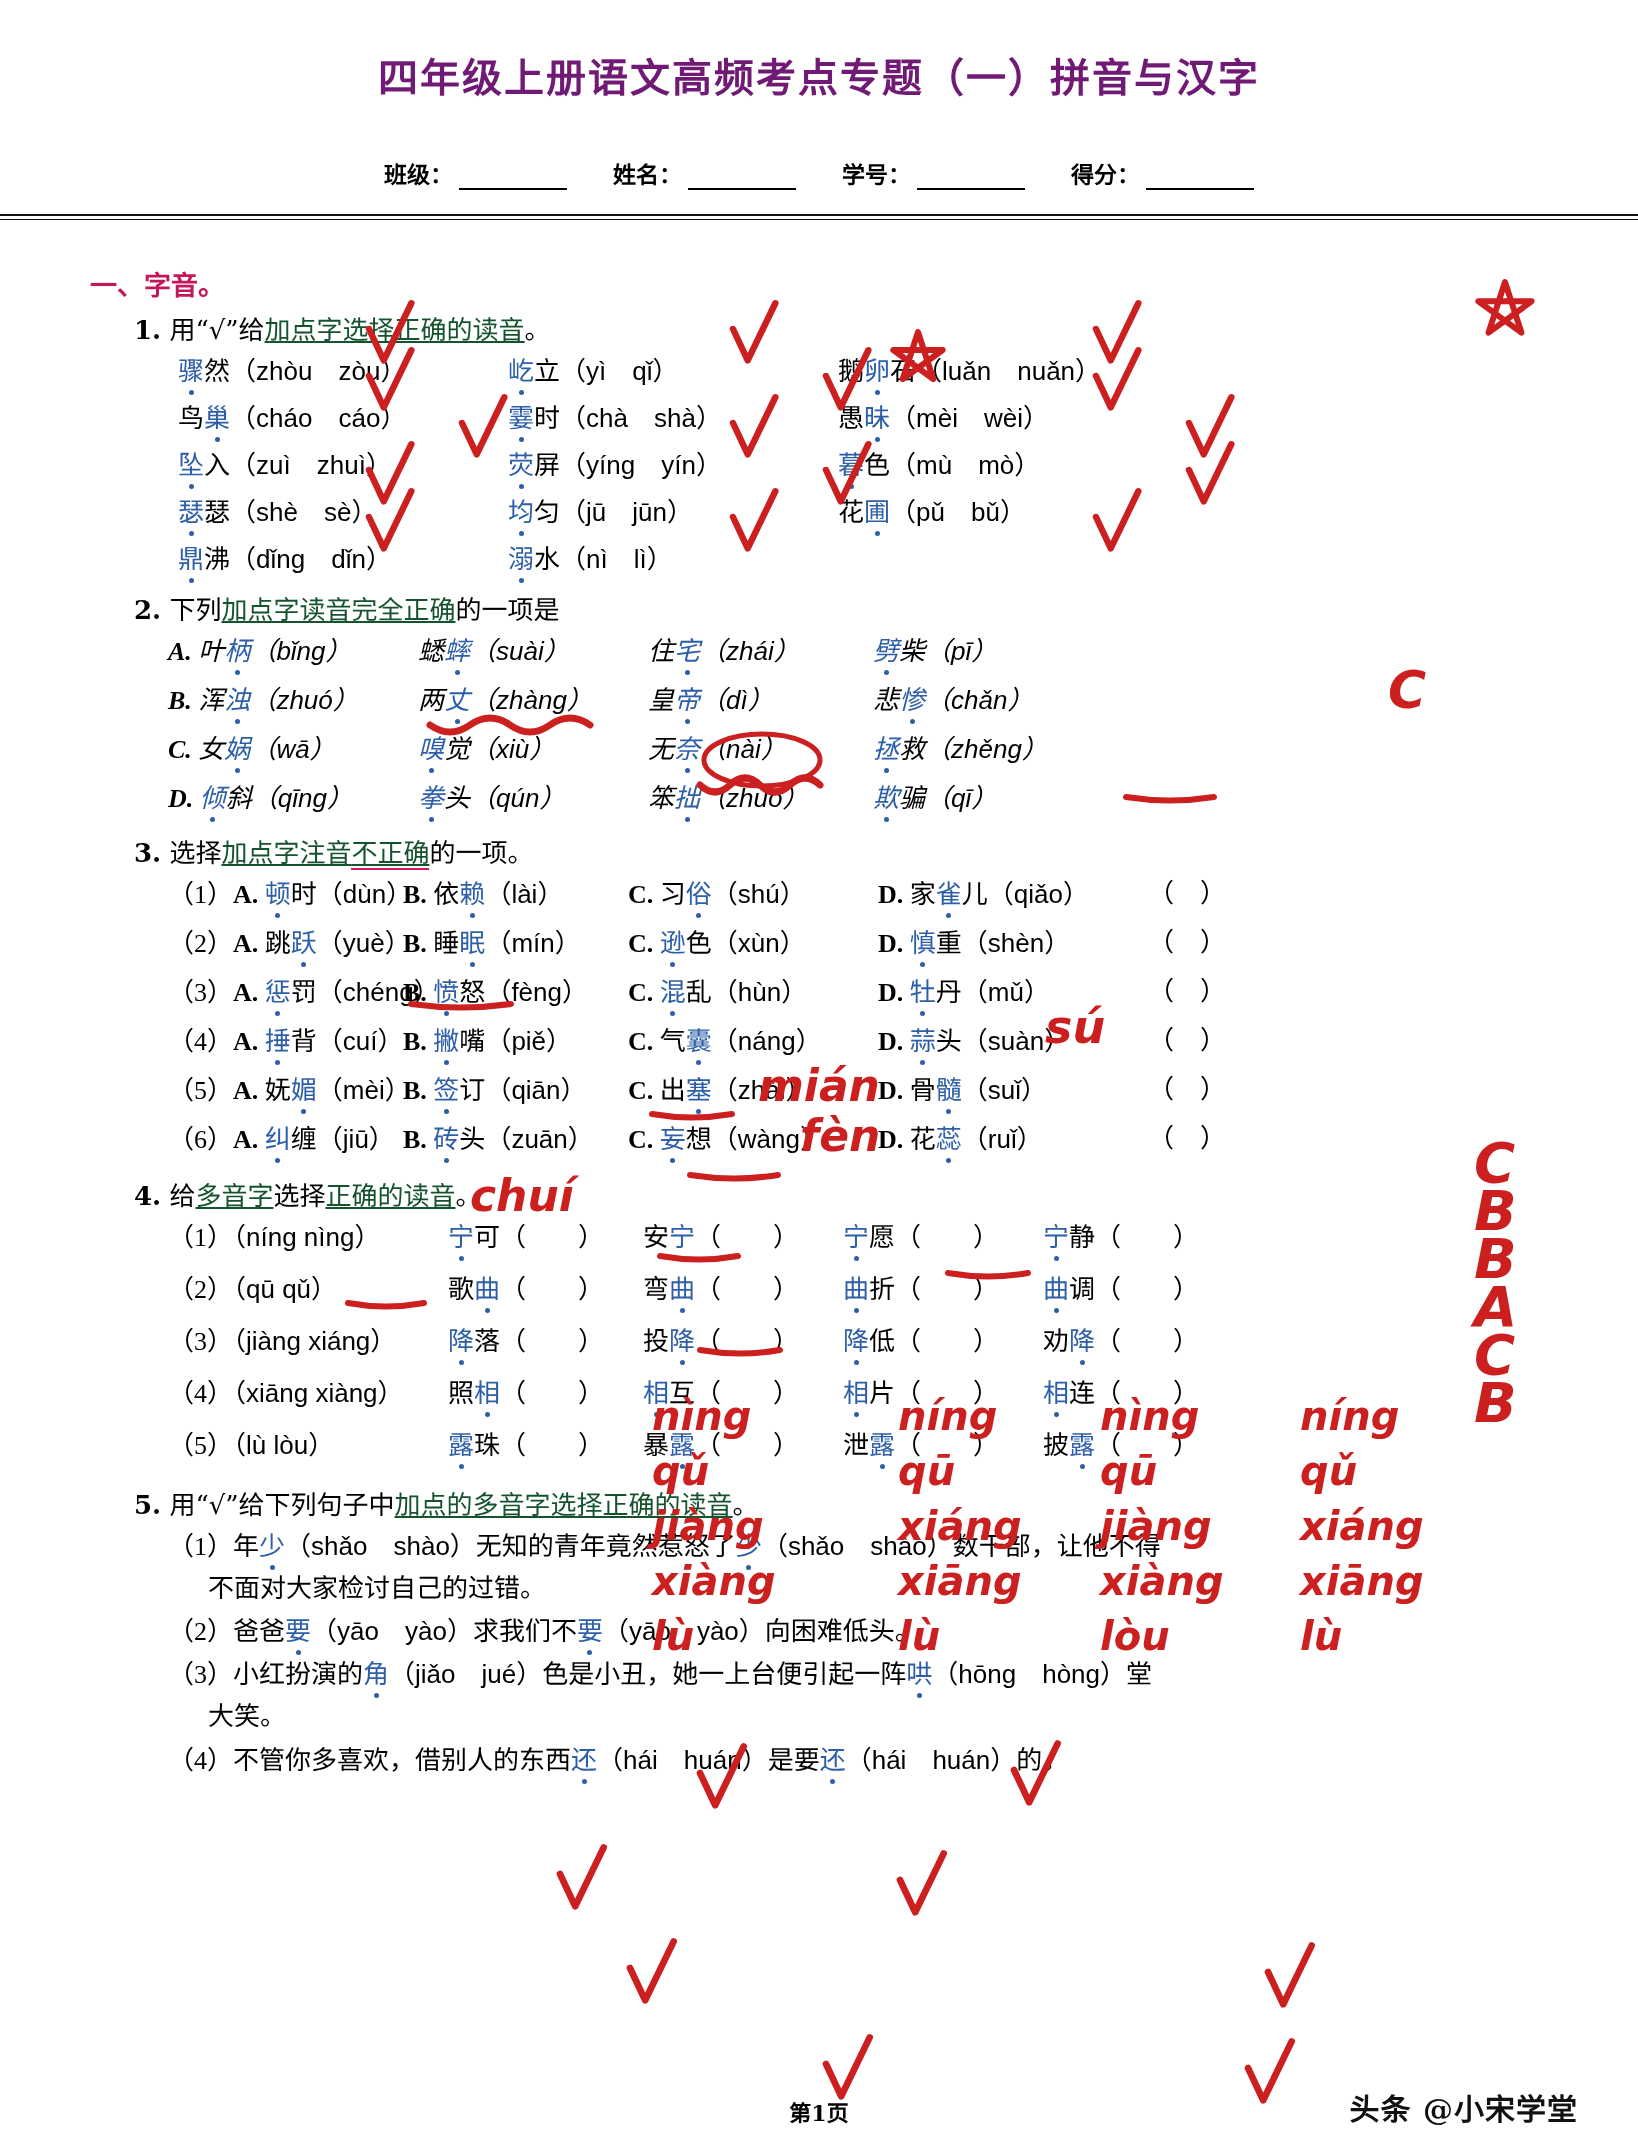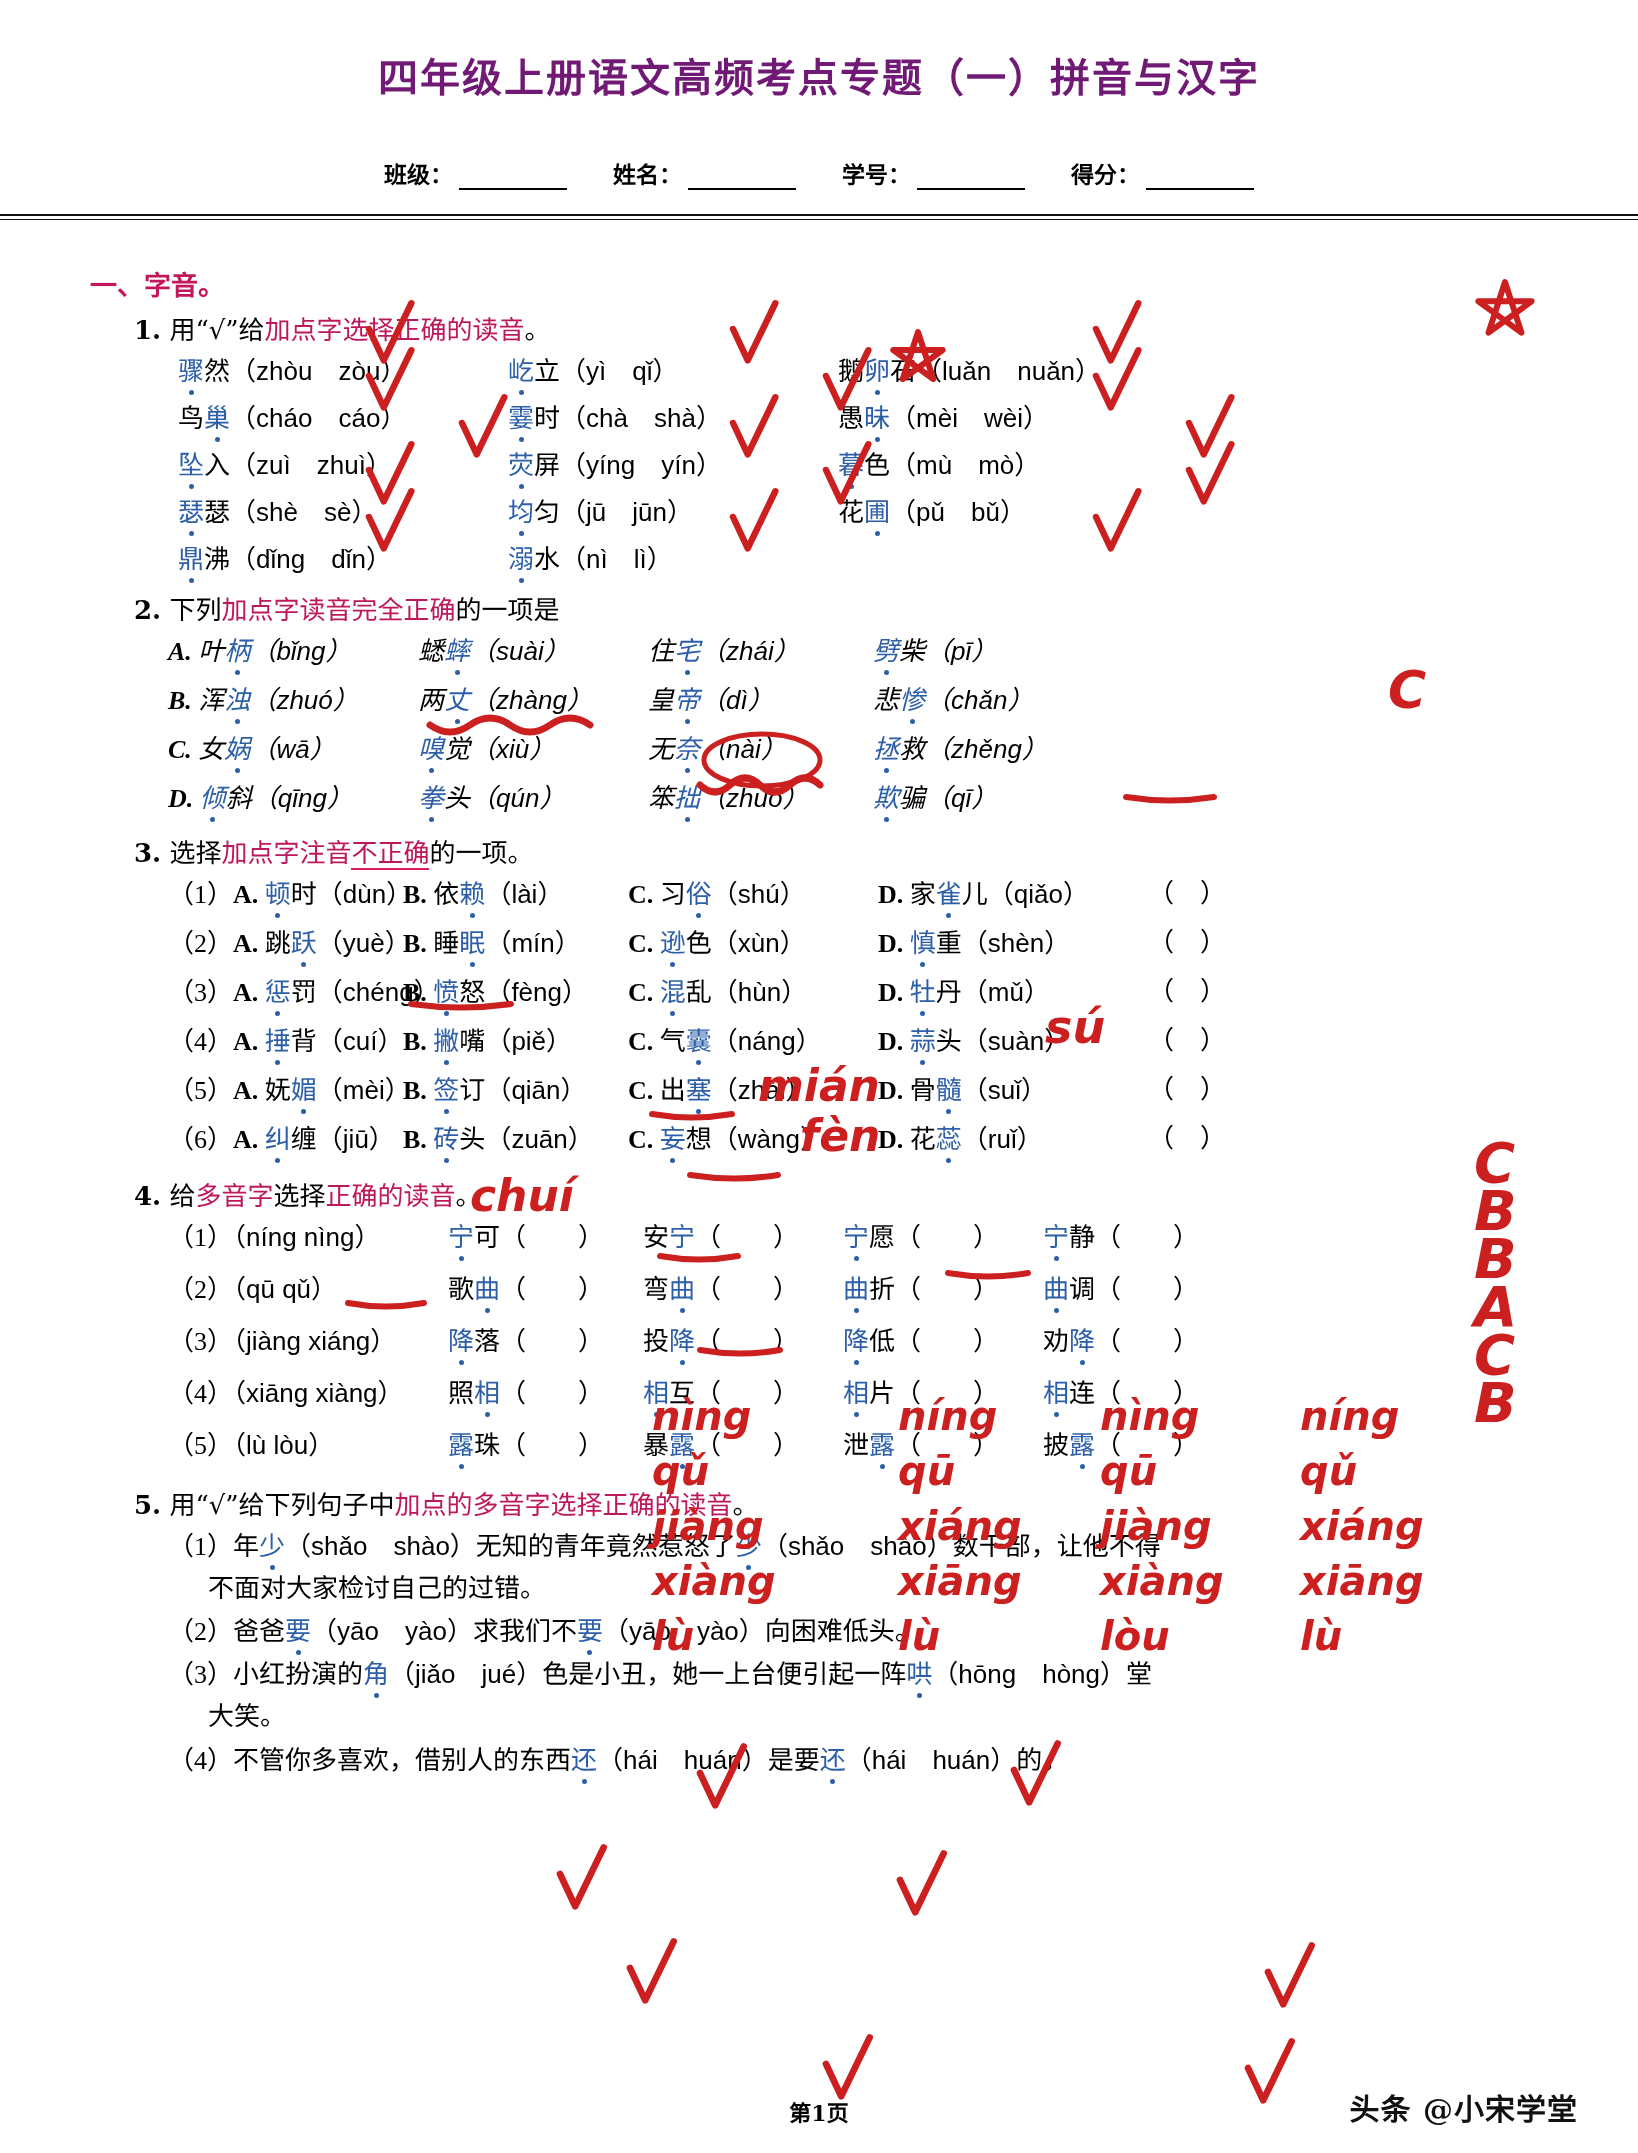--- a/index.html
+++ b/index.html
@@ -70,21 +70,21 @@
     position: relative;
   }
   .q-head {
     font-size: 26px;
     margin-left: 78px;
     font-family: "DejaVu Serif", "Liberation Serif", serif;
     line-height: 1.5;
     white-space: nowrap;
   }
   .q-num { font-weight: bold; }
-  .hl { color: #be185d; }
+  .hl { color: #14532d; text-decoration: underline; }
 
   
   .row {
     font-size: 26px;
     line-height: 1.62;
     white-space: nowrap;
     font-family: "Liberation Serif", "DejaVu Serif", serif;
   }
   .dotted {
     position: relative;

